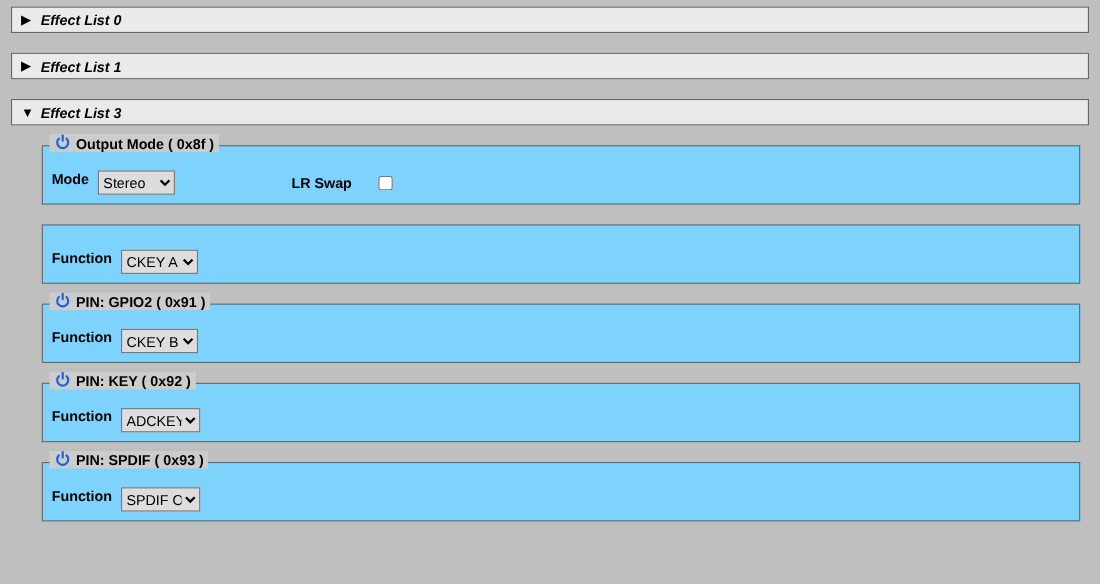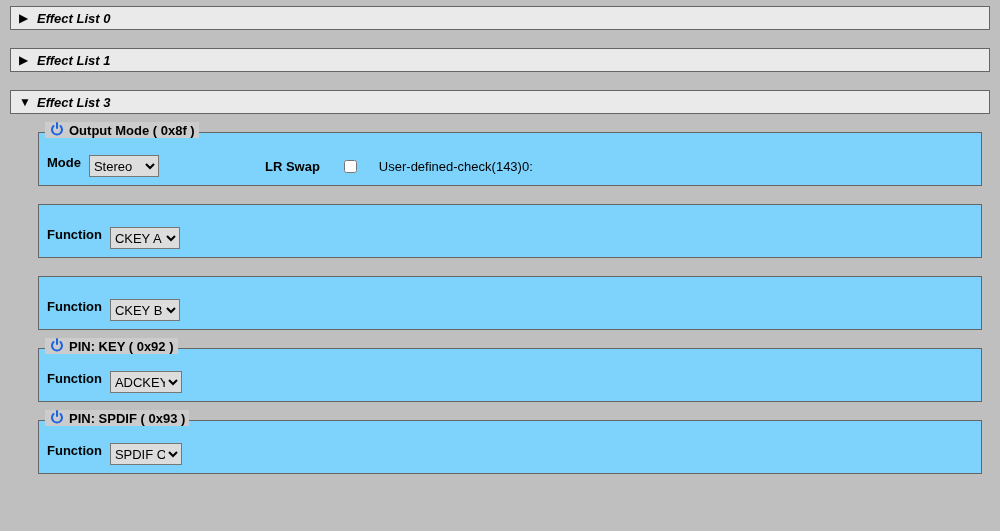--- a/index.html
+++ b/index.html
@@ -109,35 +109,43 @@
         <span class="leg-text">Output Mode ( 0x8f )</span>
       </div>
       <div class="row">
         <span class="lab">Mode</span>
         <select class="sel">
           <option>Stereo</option>
         </select>
         <div class="chkline">
           <span class="lab">LR Swap</span>
           <input type="checkbox" style="">
-          <span>User-defined-check(143)0:</span>
         </div>
       </div>
     </div>
 
     <div class="fs">
       <div class="row">
         <span class="lab">Function</span>
         <select class="sel">
           <option>CKEY A</option>
         </select>
       </div>
     </div>
 
     <div class="fs">
+      <div class="fs-legend">
+        <span class="power">
+          <svg width="16" height="16" viewBox="0 0 16 16">
+              <path d="M8 1 v5" stroke="#1b63e0" stroke-width="2" fill="none" stroke-linecap="round"></path>
+              <path d="M4.5 4 a5 5 0 1 0 7 0" stroke="#1b63e0" stroke-width="2" fill="none" stroke-linecap="round"></path>
+            </svg>
+        </span>
+        <span class="leg-text">PIN: GPIO2 ( 0x91 )</span>
+      </div>
       <div class="row">
         <span class="lab">Function</span>
         <select class="sel">
           <option>CKEY B</option>
         </select>
       </div>
     </div>
 
     <div class="fs">
       <div class="fs-legend">

